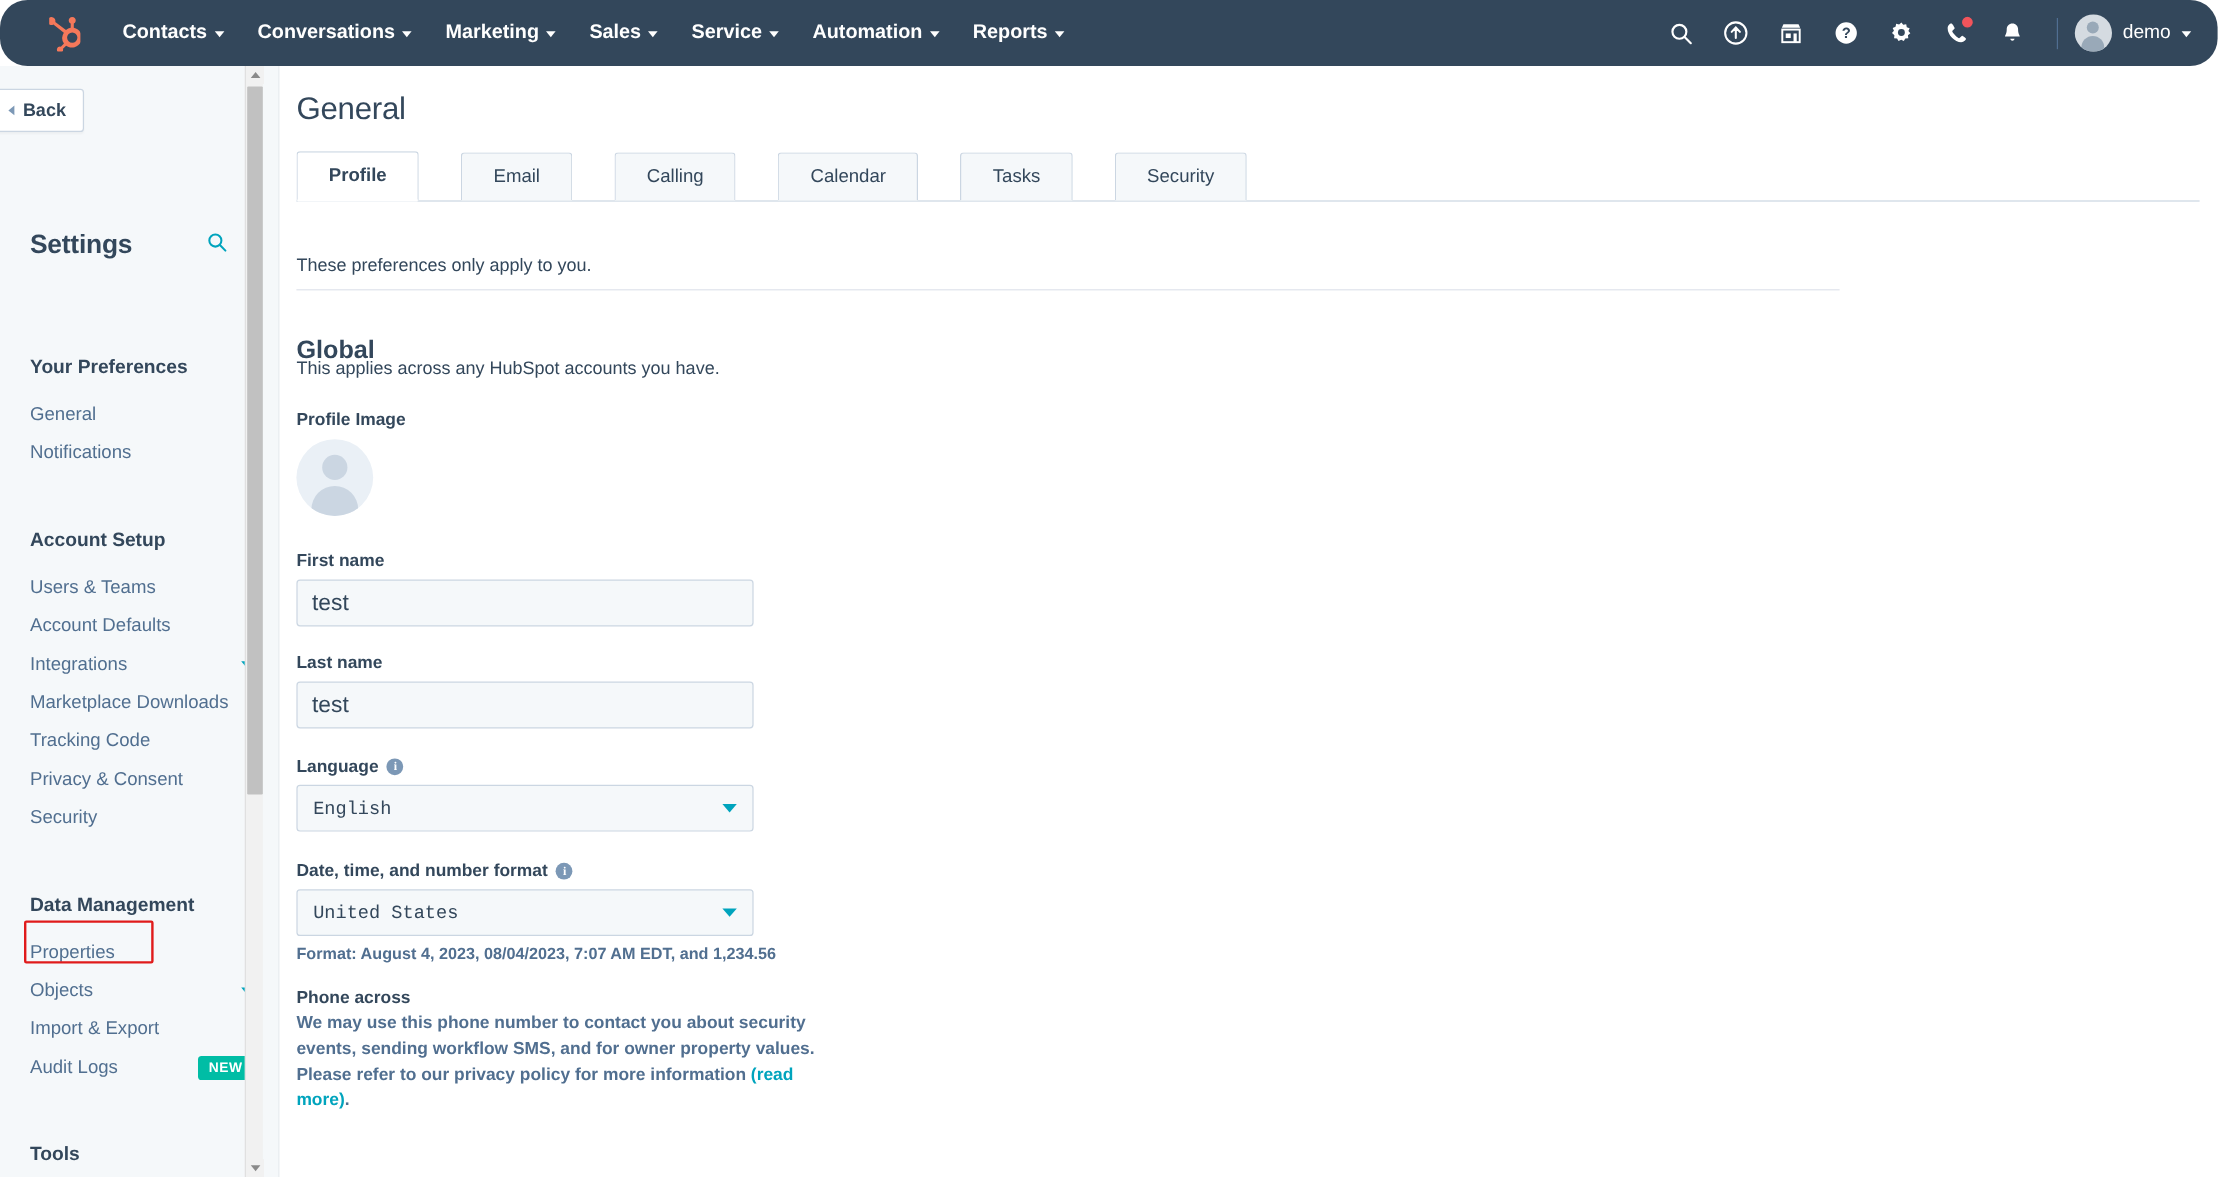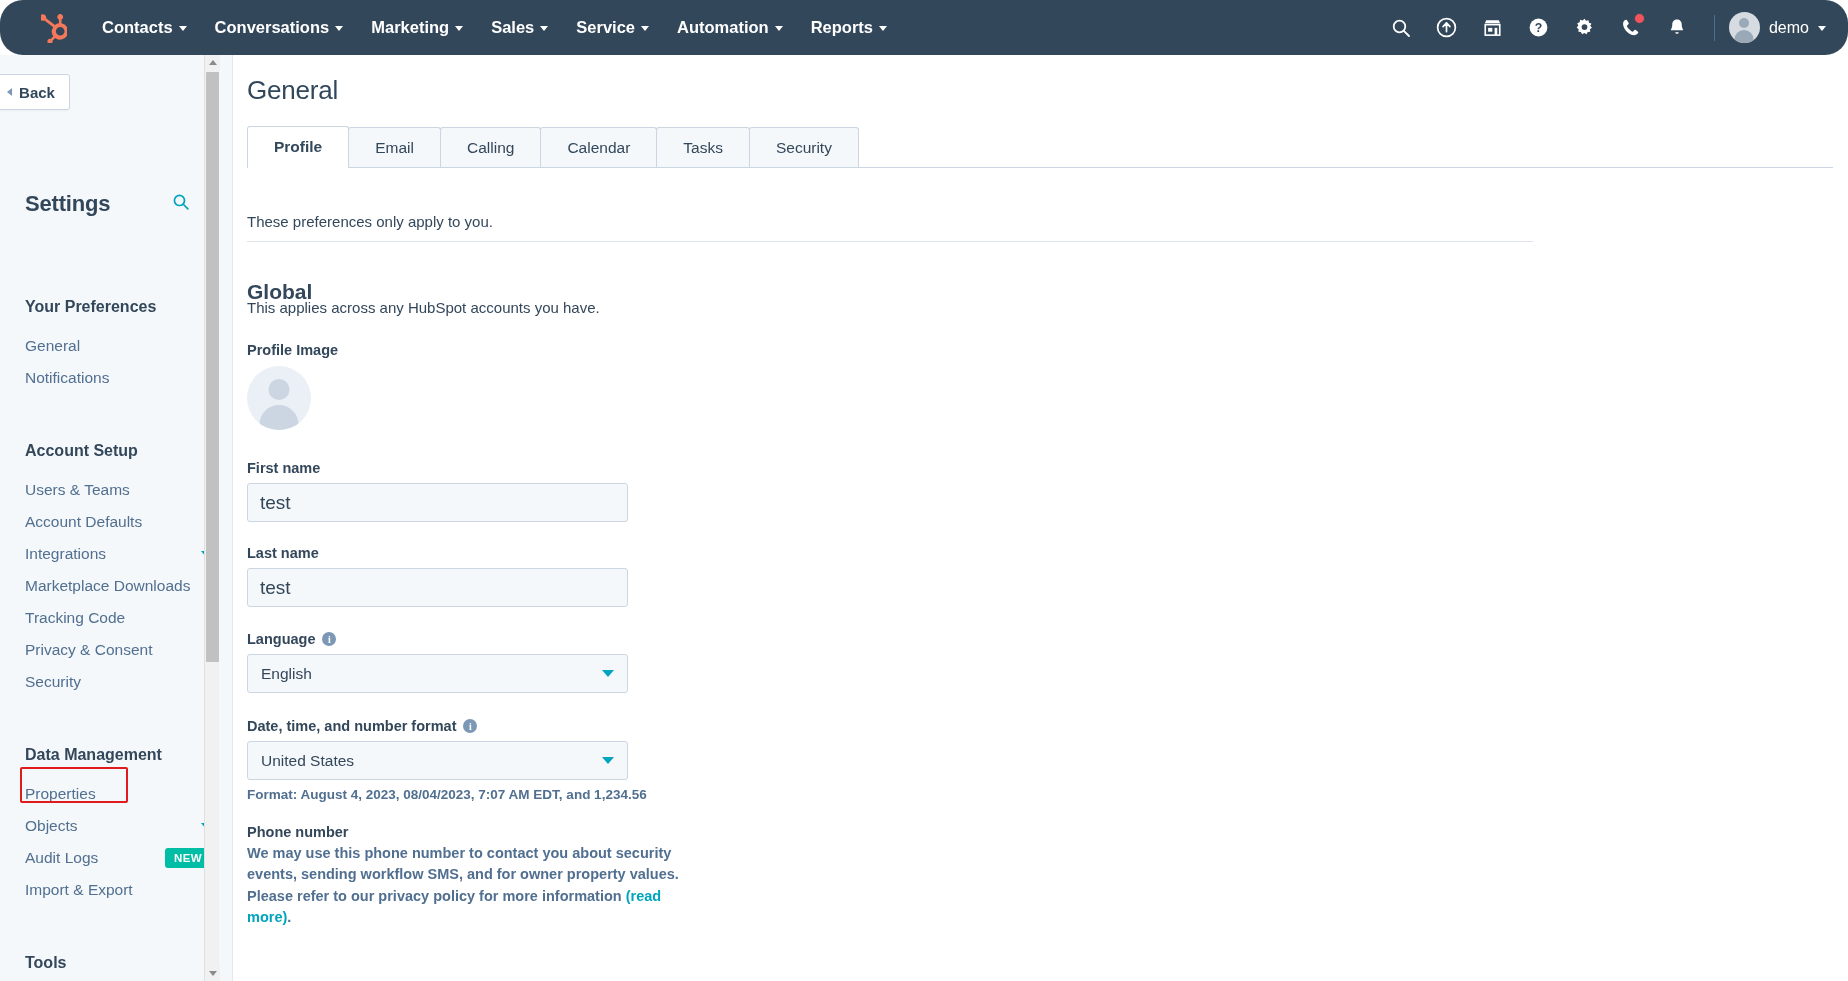--- a/index.html
+++ b/index.html
@@ -180,20 +180,21 @@
   .page-title {
     position: absolute; top: 20px; left: 14px;
     font-size: 26px; color: #33475b; font-weight: normal;
     letter-spacing: -0.2px;
   }
   .tabs {
     position: absolute; top: 71px; left: 14px;
     display: flex; align-items: flex-end;
     border-bottom: 1px solid #cbd6e2;
     width: 1586px;
+    gap: 36px;
   }
   .tab {
     height: 40px; padding: 0 26px;
     display: flex; align-items: center; justify-content: center;
     font-size: 15.5px; color: #33475b;
     background: #f5f8fa;
     border: 1px solid #cbd6e2; border-bottom: none;
     border-radius: 3px 3px 0 0;
     margin-right: -1px; cursor: pointer;
     position: relative;
@@ -258,21 +259,21 @@
     padding: 0 12px; margin-top: 7px;
     font-size: 19px; color: #33475b;
     font-family: "Liberation Sans", sans-serif;
     outline: none;
   }
   .select-wrap {
     width: 381px; height: 39px; margin-top: 7px;
     background: #f5f8fa;
     border: 1px solid #cbd6e2; border-radius: 3px;
     display: flex; align-items: center; justify-content: space-between;
-    padding: 0 13px; cursor: pointer;
+    padding: 0 13px; cursor: pointer; font-family: Liberation Mono, monospace;
   }
   .select-val { font-size: 15.5px; color: #33475b; }
   .sel-caret {
     width: 0; height: 0;
     border-left: 6.5px solid transparent;
     border-right: 6.5px solid transparent;
     border-top: 7.5px solid #00a4bd;
   }
   .format-note {
     margin-top: 7px; font-size: 13.5px;
@@ -437,25 +438,25 @@
     <div class="side-group">
       <div class="side-group-title">Data Management</div>
       <div class="side-item">
         <span class="side-item-label">Properties</span>
       </div>
       <div class="side-item">
         <span class="side-item-label">Objects</span>
         <i class="chev-teal"></i>
       </div>
       <div class="side-item">
+        <span class="side-item-label">Import &amp; Export</span>
+      </div>
+      <div class="side-item">
         <span class="side-item-label">Audit Logs</span>
         <span class="new-badge">NEW</span>
-      </div>
-      <div class="side-item">
-        <span class="side-item-label">Import &amp; Export</span>
       </div>
     </div>
 
     <div class="side-group">
       <div class="side-group-title">Tools</div>
       <div class="side-item">
         <span class="side-item-label">Meetings</span>
       </div>
       <div class="side-item">
         <span class="side-item-label">Calling</span>
@@ -538,19 +539,19 @@
       <span class="info-icon">i</span>
     </div>
     <div class="select-wrap">
       <span class="select-val">United States</span>
       <i class="sel-caret"></i>
     </div>
     <div class="format-note">Format: August 4, 2023, 08/04/2023, 7:07 AM EDT, and 1,234.56</div>
   </div>
 
   <div class="ff" style="top:769px;">
-    <div class="field-label">Phone number</div>
+    <div class="field-label">Phone across</div>
     <div class="phone-desc">
       <span>We may use this phone number to contact you about security events, sending workflow SMS, and for owner property values. Please refer to our privacy policy for more information </span><span class="read-more">(read more)</span><span>.</span>
     </div>
   </div>
 
 </div>
 
 </body></html>

